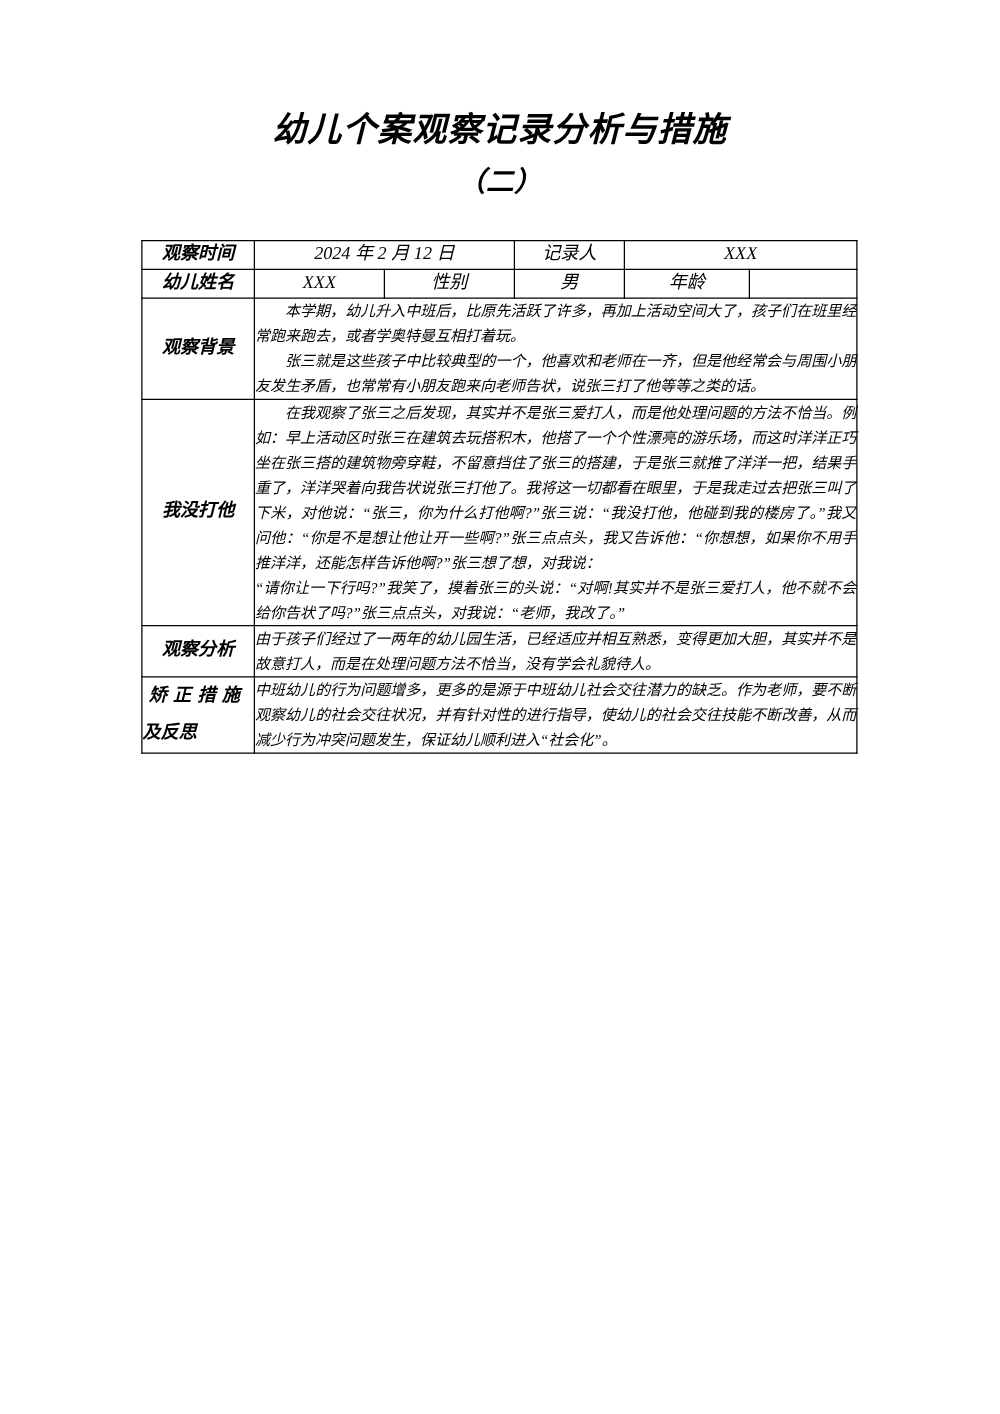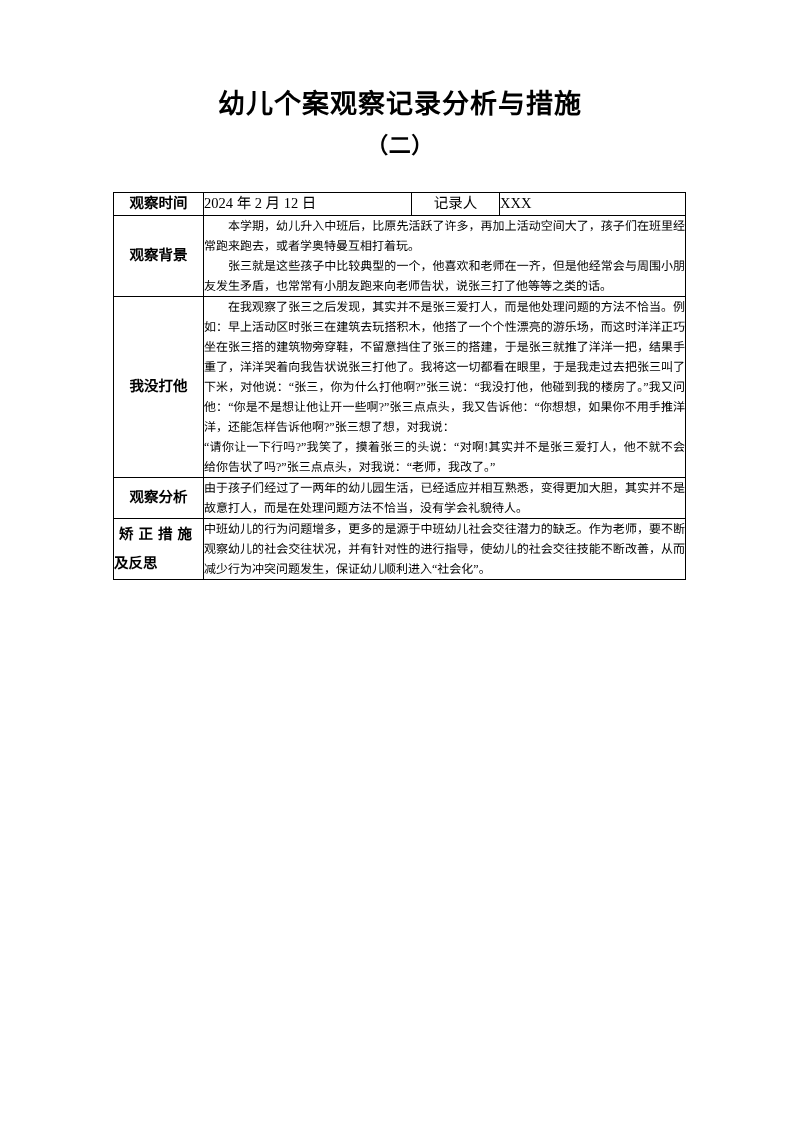--- a/index.html
+++ b/index.html
@@ -16,20 +16,21 @@
     -webkit-font-smoothing: antialiased;
   }
 
   .page {
     position: relative;
     width: 800px;
     height: 1131px;
     box-sizing: border-box;
     padding: 0;
     overflow: hidden;
+    font-style: italic;
   }
 
   
   .title-block {
     padding-top: 88px;
     text-align: center;
   }
   .doc-title {
     font-family: "Liberation Sans", "DejaVu Sans", sans-serif;
     font-weight: bold;
@@ -84,21 +85,21 @@
   .lbl-spaced {
     display: block;
     letter-spacing: 5px;
     text-indent: 5px;
   }
 
   .val {
     font-size: 14.5px;
     padding: 7px 6px 7px 8px;
     line-height: 1.5;
-    text-align: left;
+    text-align: center;
   }
   .val-center {
     font-size: 14.5px;
     padding: 7px 6px;
     line-height: 1.5;
     text-align: center;
   }
 
   .body-cell {
     font-size: 12px;
@@ -140,20 +141,28 @@
       </colgroup>
       <tbody>
 
         <tr>
           <td class="lbl">观察时间</td>
           <td class="val" colspan="2">2024 年 2 月 12 日</td>
           <td class="val-center">记录人</td>
           <td class="val" colspan="2">XXX</td>
         </tr>
 
+        <tr>
+          <td class="lbl">幼儿姓名</td>
+          <td class="val">XXX</td>
+          <td class="val-center">性别</td>
+          <td class="val">男</td>
+          <td class="val-center">年龄</td>
+          <td class="val"></td>
+        </tr>
 
         <tr>
           <td class="lbl">观察背景</td>
           <td class="body-cell" colspan="5">
             <p>本学期，幼儿升入中班后，比原先活跃了许多，再加上活动空间大了，孩子们在班里经常跑来跑去，或者学奥特曼互相打着玩。</p>
             <p>张三就是这些孩子中比较典型的一个，他喜欢和老师在一齐，但是他经常会与周围小朋友发生矛盾，也常常有小朋友跑来向老师告状，说张三打了他等等之类的话。</p>
           </td>
         </tr>
 
         <tr>

